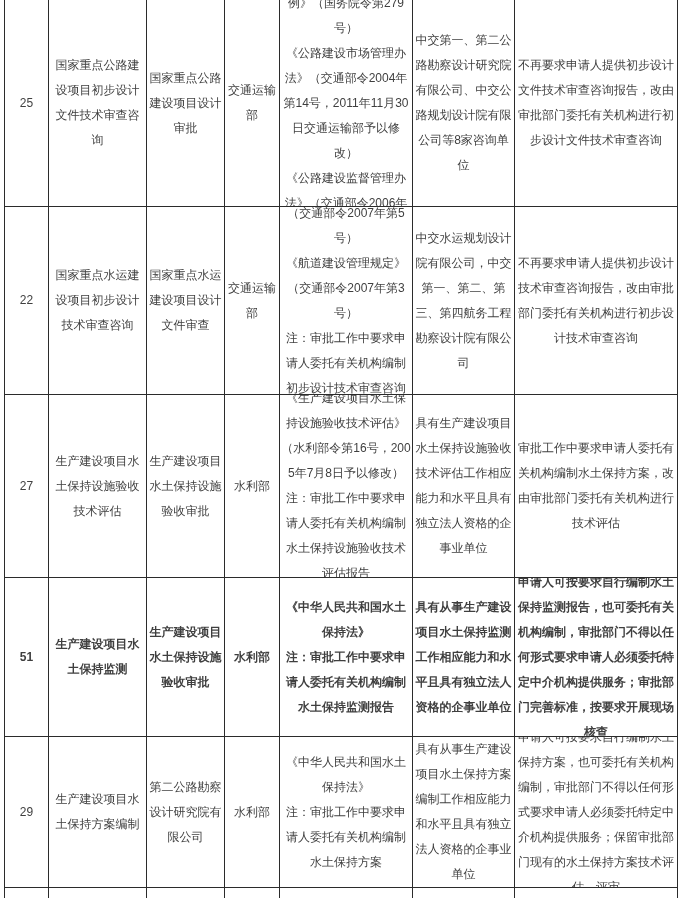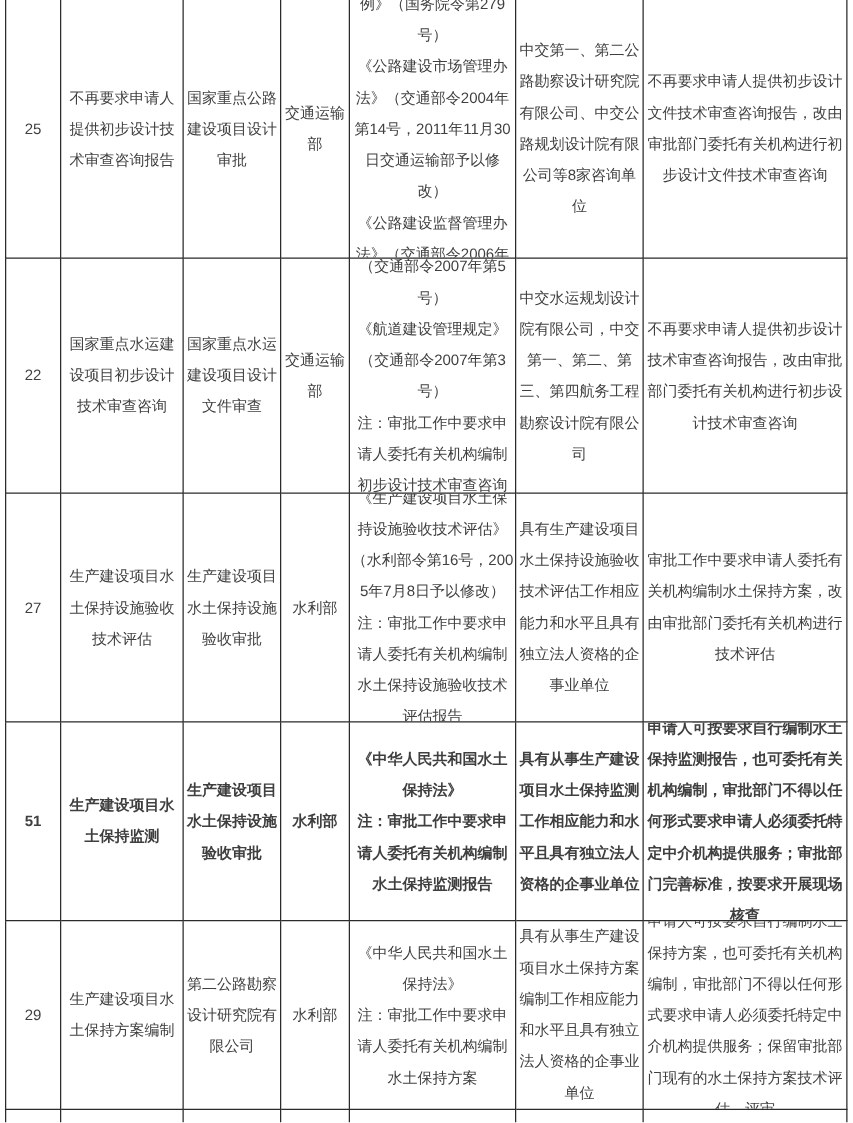--- a/index.html
+++ b/index.html
@@ -84,21 +84,21 @@
     </colgroup>
     <tbody id="tbody">
         <tr>
     <td>
             <div class="cw">
               <div class="tx">25</div>
             </div>
           </td>
     <td>
             <div class="cw">
-              <div class="tx">不再要求申请人提供初步设计技术审查咨询报告</div>
+              <div class="tx">国家重点公路建设项目初步设计文件技术审查咨询</div>
             </div>
           </td>
     <td>
             <div class="cw">
               <div class="tx">国家重点公路建设项目设计审批</div>
             </div>
           </td>
     <td>
             <div class="cw">
               <div class="tx">交通运输部</div>

